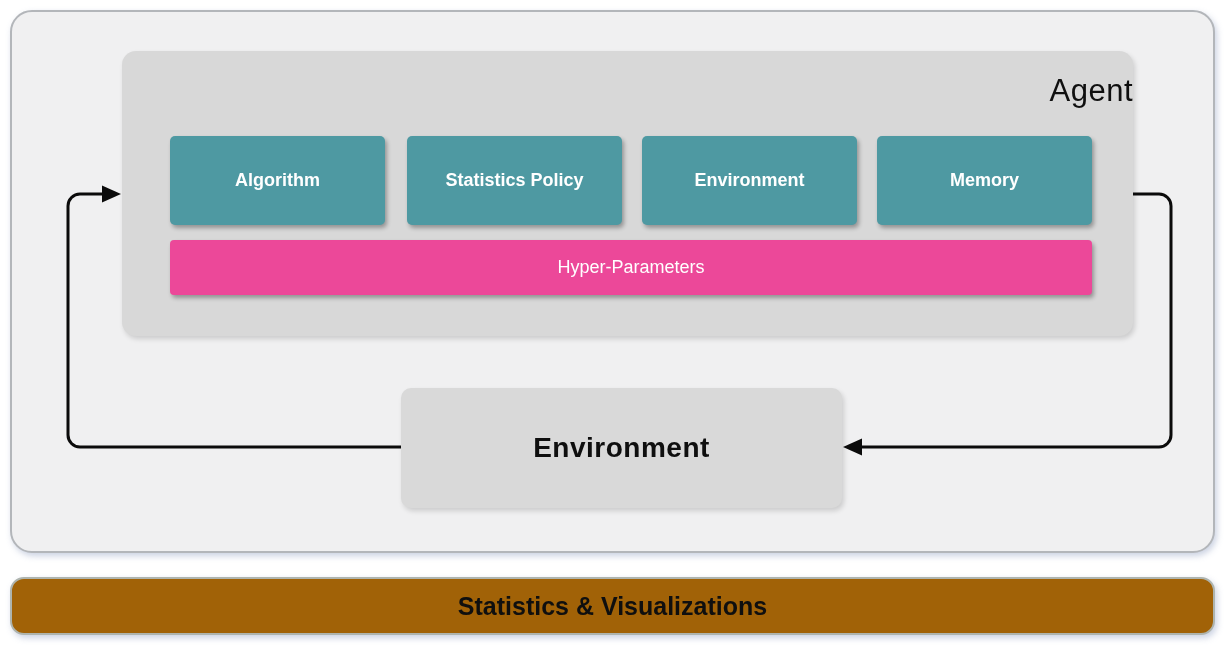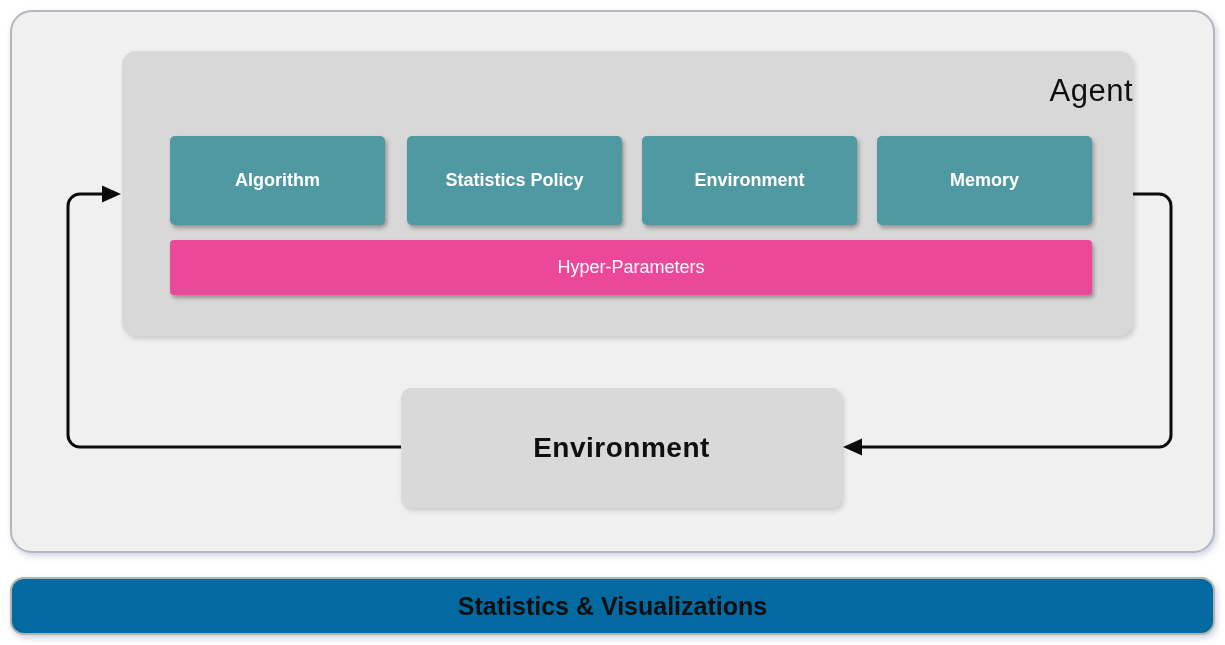--- a/index.html
+++ b/index.html
@@ -94,21 +94,21 @@
     font-weight: bold;
     color: #0f0f0f;
     letter-spacing: 0.5px;
   }
 
   
   .footer-bar {
     position: absolute;
     left: 10px; top: 577px;
     width: 1205px; height: 58px;
-    background: #0369a1;
+    background: #a16207;
     border: 2px solid #aeb4ae;
     border-radius: 14px;
     box-shadow: 2px 3px 6px rgba(140,155,190,0.45);
     display: flex;
     align-items: center;
     justify-content: center;
     font-size: 25px;
     font-weight: bold;
     color: #0f0f0f;
   }

